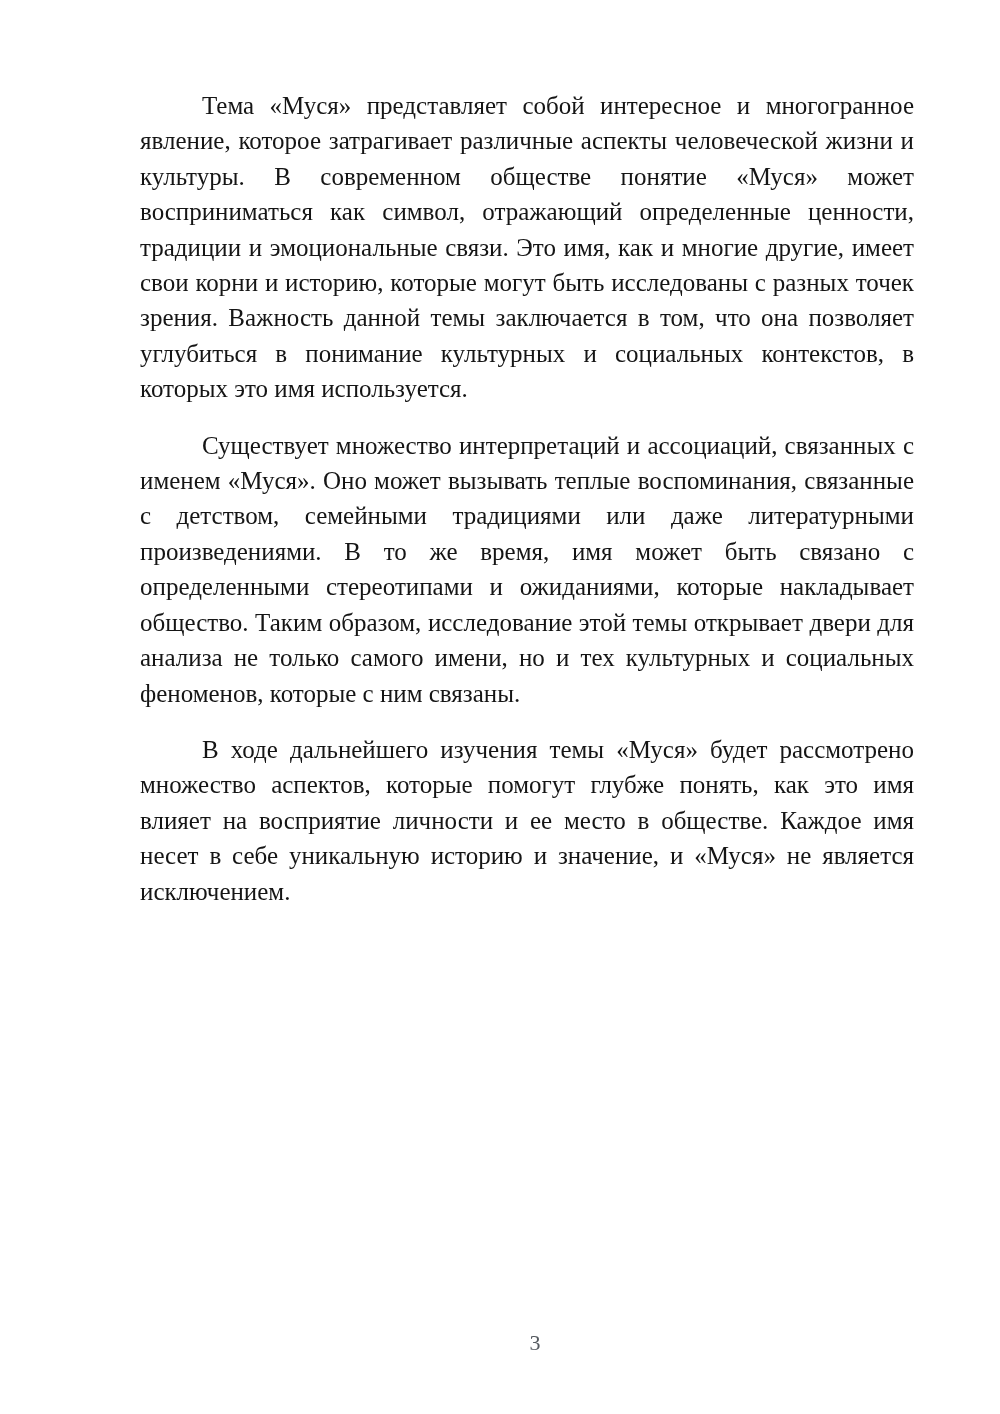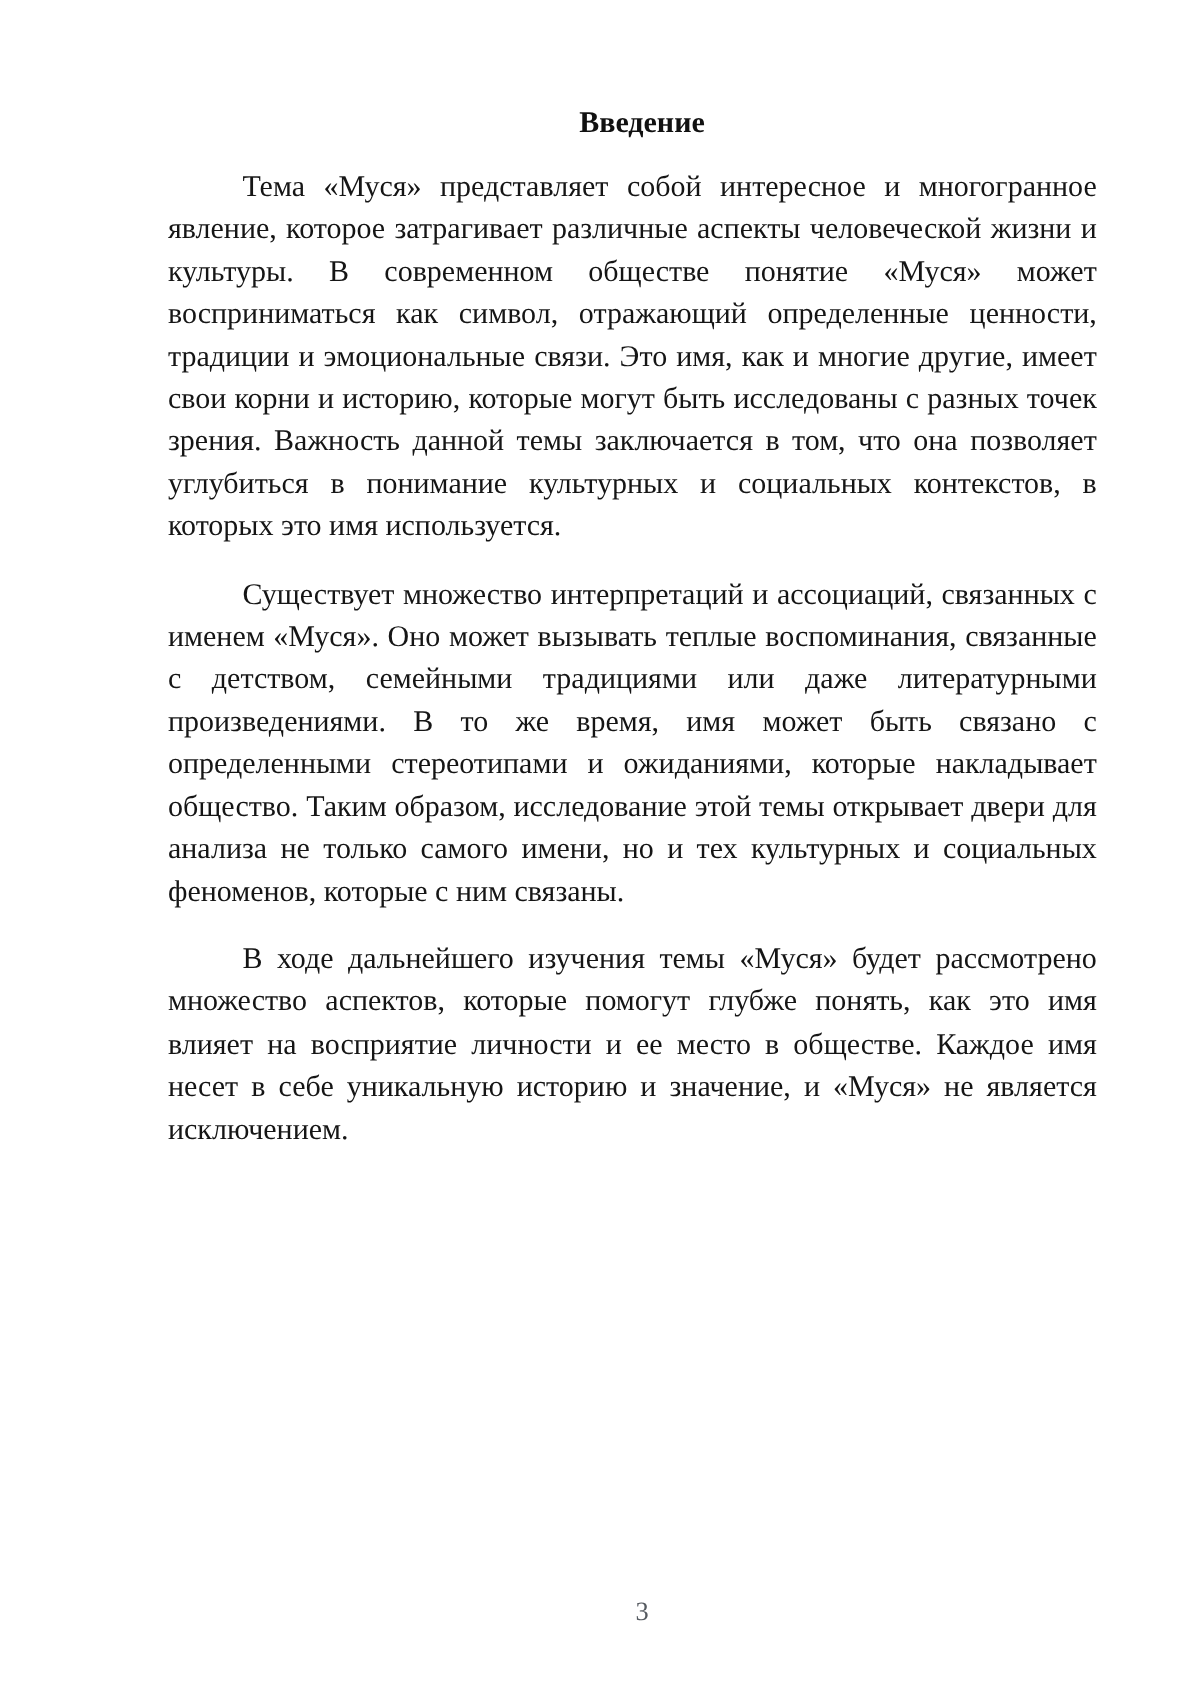--- a/index.html
+++ b/index.html
@@ -43,21 +43,20 @@
   }
   .page-number {
     font-size: 22px;
     color: #555a60;
   }
 </style>
 </head>
 <body>
 
 <div class="page">
-  <h1 class="doc-heading">Введение</h1>
 
   <p class="doc-paragraph">Тема «Муся» представляет собой интересное и многогранное явление, которое затрагивает различные аспекты человеческой жизни и культуры. В современном обществе понятие «Муся» может восприниматься как символ, отражающий определенные ценности, традиции и эмоциональные связи. Это имя, как и многие другие, имеет свои корни и историю, которые могут быть исследованы с разных точек зрения. Важность данной темы заключается в том, что она позволяет углубиться в понимание культурных и социальных контекстов, в которых это имя используется.</p>
 
   <p class="doc-paragraph">Существует множество интерпретаций и ассоциаций, связанных с именем «Муся». Оно может вызывать теплые воспоминания, связанные с детством, семейными традициями или даже литературными произведениями. В то же время, имя может быть связано с определенными стереотипами и ожиданиями, которые накладывает общество. Таким образом, исследование этой темы открывает двери для анализа не только самого имени, но и тех культурных и социальных феноменов, которые с ним связаны.</p>
 
   <p class="doc-paragraph">В ходе дальнейшего изучения темы «Муся» будет рассмотрено множество аспектов, которые помогут глубже понять, как это имя влияет на восприятие личности и ее место в обществе. Каждое имя несет в себе уникальную историю и значение, и «Муся» не является исключением.</p>
 
   <div class="page-footer">
     <span class="page-number">3</span>
   </div>

